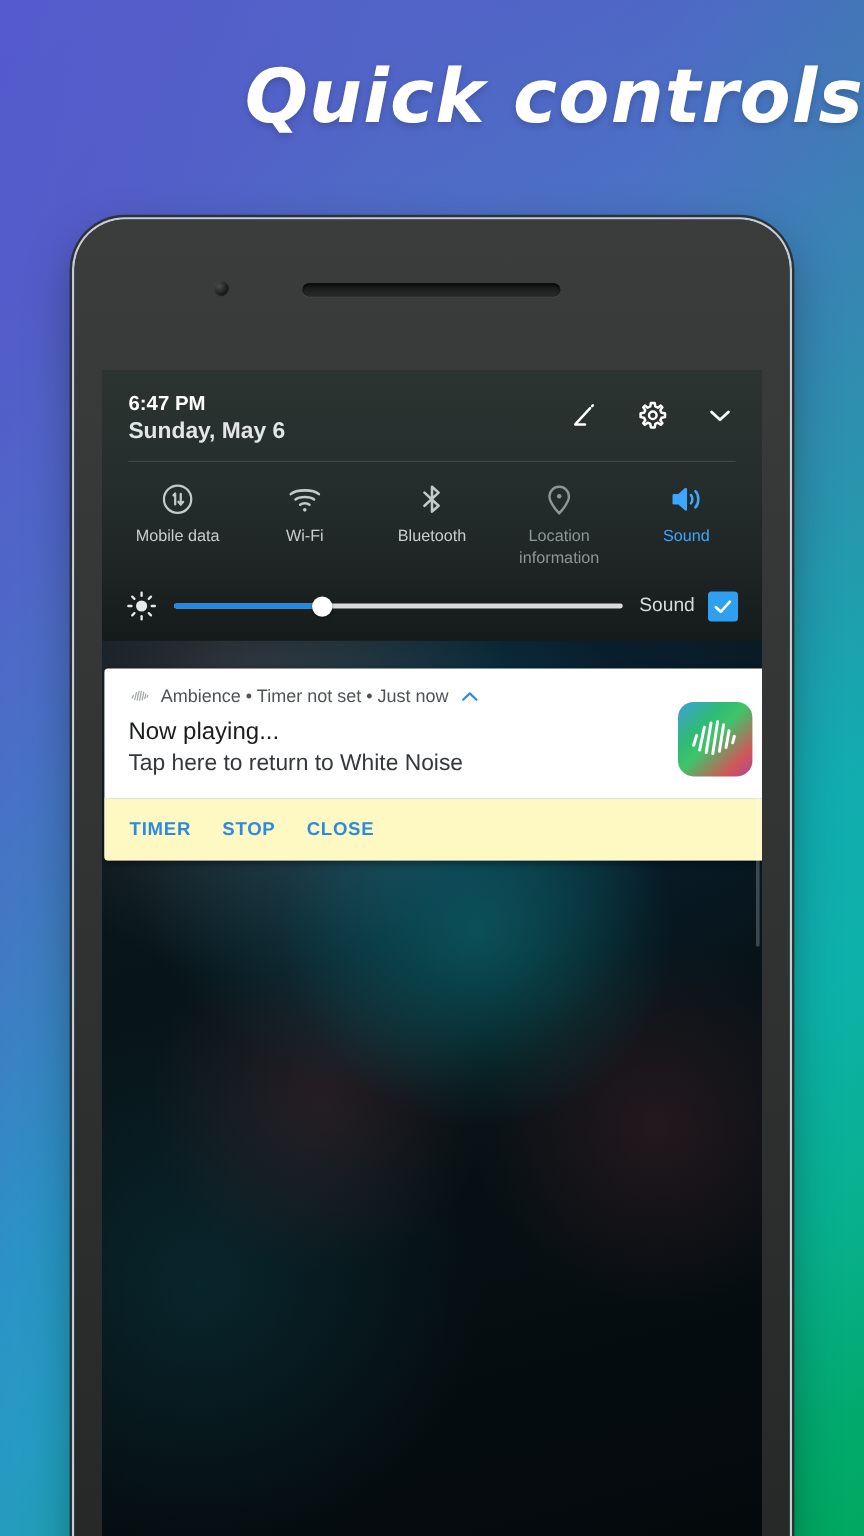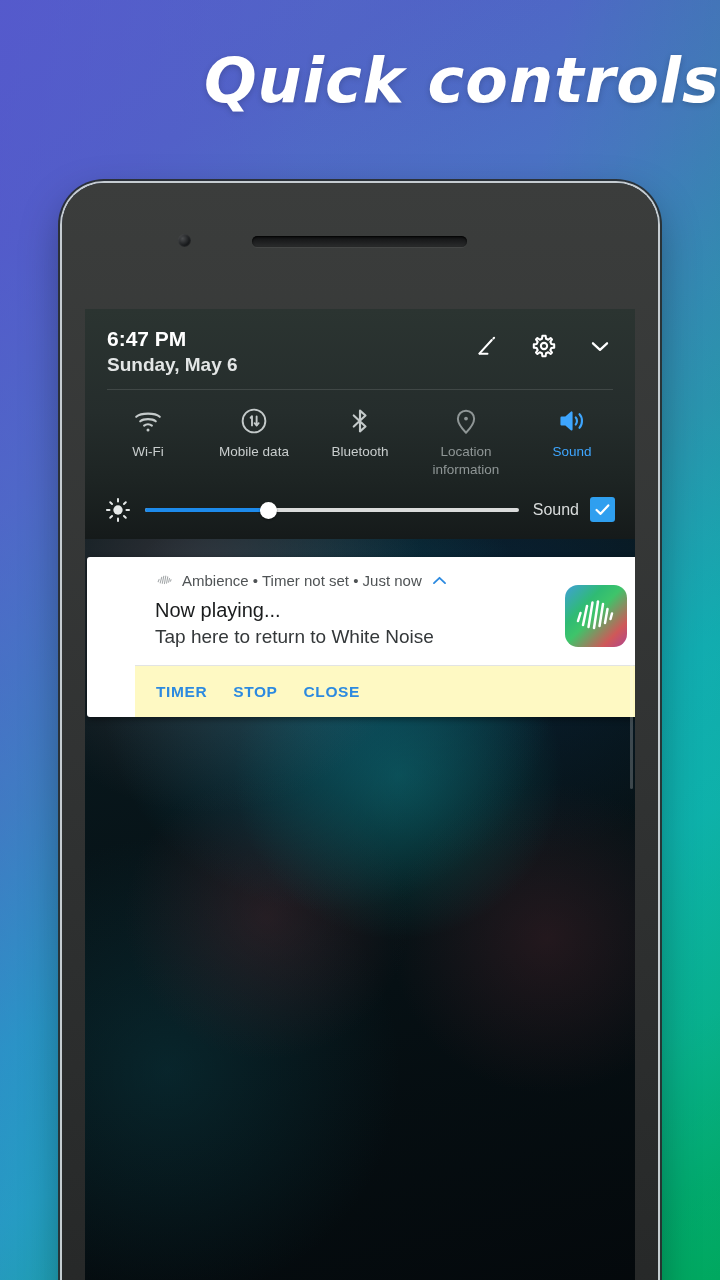--- a/index.html
+++ b/index.html
@@ -122,21 +122,21 @@
     padding:18px 22px 14px 22px;
     position:relative;
   }
   #qs-header:after {
     content:"";
     position:absolute; left:22px; right:22px; bottom:0; height:1px;
     background:rgba(255,255,255,0.12);
   }
   #clock-block { flex:1; }
   #clock-time {
-    color:#ffffff; font-size:21px; font-weight:700; line-height:1.12;
+    color:#ffffff; font-size:17px; font-weight:700; line-height:1.12;
   }
   #clock-date {
     color:#e3e6e6; font-size:19px; font-weight:700; margin-top:3px;
   }
   #qs-actions { display:flex; align-items:center; gap:30px; padding-top:6px; }
   .qs-action { width:26px; height:26px; display:block; }
 
   #qs-tiles {
     display:flex;
     padding:16px 10px 6px 10px;
@@ -187,21 +187,20 @@
   }
 
   
   #notif {
     position:absolute; left:2px; top:248px; width:558px;
     background:#ffffff;
     border-radius:3px;
     box-shadow:0 2px 6px rgba(0,0,0,0.45);
     overflow:hidden;
     z-index:4;
-    padding-left:48px;
   }
   #notif-body { padding:14px 18px 14px 20px; display:flex; }
   #notif-text { flex:1; min-width:0; }
   #notif-meta {
     display:flex; align-items:center; gap:8px;
     font-size:15px; color:#4f5355;
     margin-bottom:6px;
   }
   #notif-applogo { width:19px; height:19px; flex:none; opacity:0.62; }
   #notif-meta-text { white-space:nowrap; }
@@ -282,43 +281,43 @@
               </span>
               <span class="qs-action">
                 <svg viewBox="0 0 24 24" width="26" height="26" fill="none" stroke="#ffffff" stroke-width="2.1" stroke-linecap="round" stroke-linejoin="round">
                   <path d="M5.5 9.5 L12 15.5 L18.5 9.5"></path>
                 </svg>
               </span>
             </div>
           </div>
 
           <div id="qs-tiles">
+
+            <div class="tile off">
+              <span class="tile-icon">
+                <svg viewBox="0 0 24 24" width="30" height="30" fill="none" stroke="#c4caca" stroke-width="1.5" stroke-linecap="round" stroke-linejoin="round">
+                  <circle cx="12" cy="12" r="9.1"></circle>
+                  <path d="M9.3 9.4 L10.4 8.2 L10.4 15.5"></path>
+                  <path d="M14.1 8.4 L14.1 15.4"></path>
+                  <path d="M12.5 13.7 L14.1 15.6 L15.7 13.7"></path>
+                </svg>
+              </span>
+              <span class="tile-label">Mobile data</span>
+            </div>
 
             <div class="tile off">
               <span class="tile-icon">
                 <svg viewBox="0 0 24 24" width="30" height="30" fill="none" stroke="#c4caca" stroke-width="1.7" stroke-linecap="round">
                   <path d="M2.6 8.6 C6.4 5.3 17.6 5.3 21.4 8.6"></path>
                   <path d="M5.8 12.2 C8.6 9.9 15.4 9.9 18.2 12.2"></path>
                   <path d="M8.9 15.7 C10.6 14.3 13.4 14.3 15.1 15.7"></path>
                   <circle cx="12" cy="19.1" r="1.2" fill="#c4caca" stroke="none"></circle>
                 </svg>
               </span>
               <span class="tile-label">Wi-Fi</span>
-            </div>
-
-            <div class="tile off">
-              <span class="tile-icon">
-                <svg viewBox="0 0 24 24" width="30" height="30" fill="none" stroke="#c4caca" stroke-width="1.5" stroke-linecap="round" stroke-linejoin="round">
-                  <circle cx="12" cy="12" r="9.1"></circle>
-                  <path d="M9.3 9.4 L10.4 8.2 L10.4 15.5"></path>
-                  <path d="M14.1 8.4 L14.1 15.4"></path>
-                  <path d="M12.5 13.7 L14.1 15.6 L15.7 13.7"></path>
-                </svg>
-              </span>
-              <span class="tile-label">Mobile data</span>
             </div>
 
             <div class="tile off">
               <span class="tile-icon">
                 <svg viewBox="0 0 24 24" width="30" height="30" fill="none" stroke="#c4caca" stroke-width="1.7" stroke-linecap="round" stroke-linejoin="round">
                   <path d="M7 7.6 L16.4 16.4 L12 20.3 L12 3.7 L16.4 7.6 L7 16.4"></path>
                 </svg>
               </span>
               <span class="tile-label">Bluetooth</span>
             </div>

